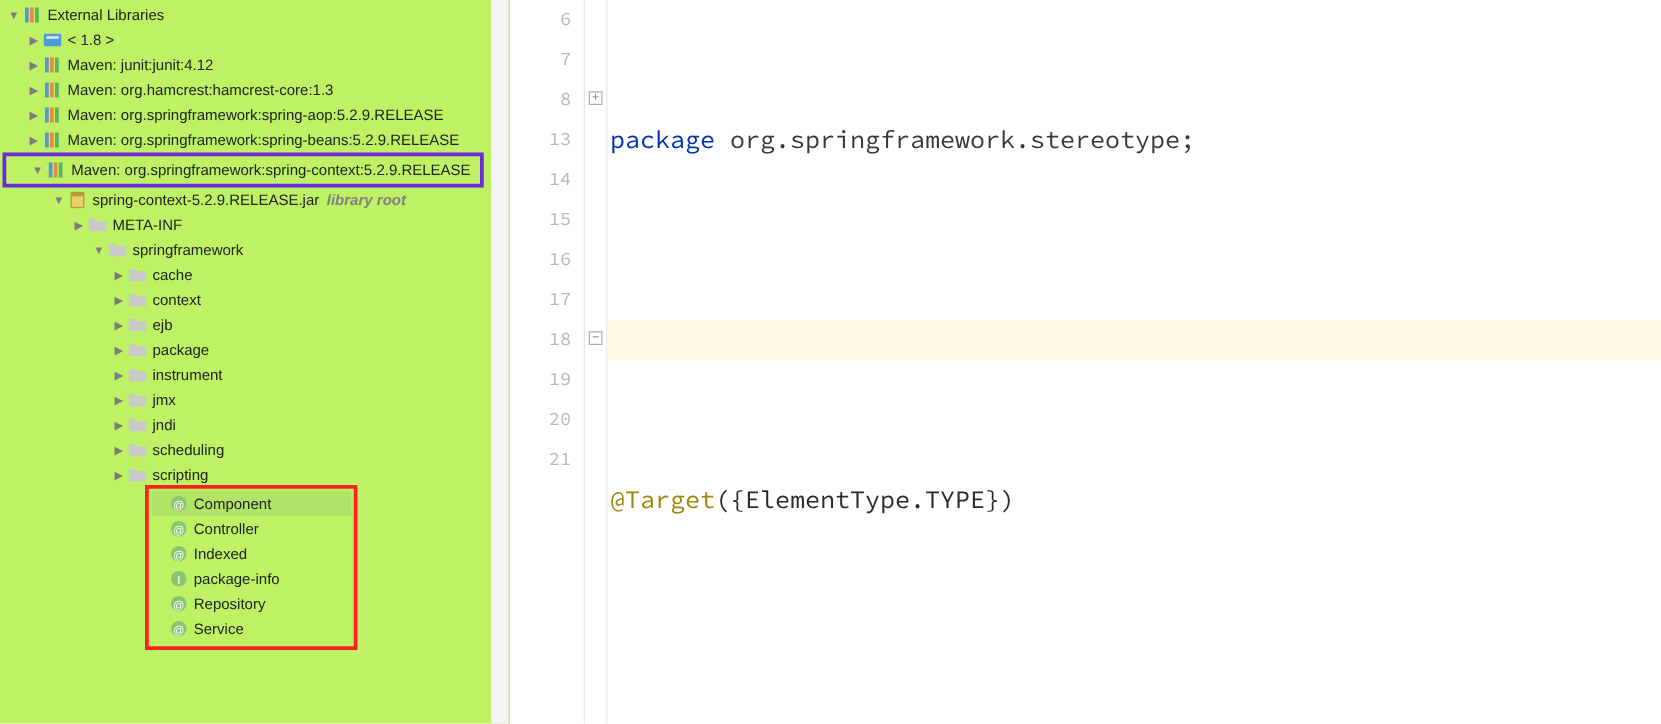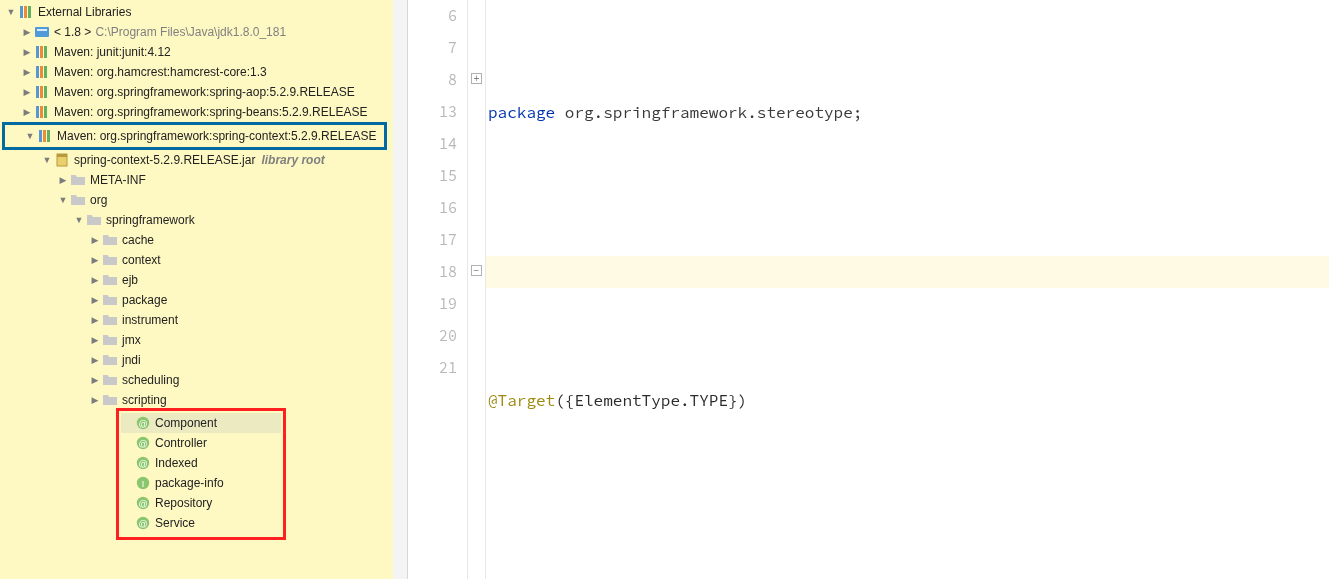--- a/index.html
+++ b/index.html
@@ -1,41 +1,41 @@
 <!DOCTYPE html>
 <html><head>
 <meta charset="utf-8">
 <style>
   * { box-sizing: border-box; margin: 0; padding: 0; }
   body { font-family: "Segoe UI", "Microsoft YaHei", Arial, sans-serif; font-size: 12px; background: #fff; display: flex; height: 579px; width: 1329px; overflow: hidden; }
-  .sidebar { width: 408px; background: #fef9c3; border-right: 1px solid #d6d6d6; overflow: hidden; position: relative; display: flex; }
+  .sidebar { width: 408px; background: #bef264; border-right: 1px solid #d6d6d6; overflow: hidden; position: relative; display: flex; }
   .sidebar-scroll { flex: 1; overflow: hidden; }
   .tree { padding-top: 2px; padding-bottom: 6px; }
   .tree-row { display: flex; align-items: center; height: 20px; line-height: 20px; white-space: nowrap; color: #222; cursor: default; user-select: none; }
   .tree-row.selected { background: rgba(82,109,165,0.10); }
-  .row-hl { border: 3px solid #0369a1; padding-right: 6px; }
+  .row-hl { border: 3px solid #6d28d9; padding-right: 6px; }
   .indent { display: inline-block; height: 1px; }
   .arrow { width: 14px; display: inline-flex; justify-content: center; align-items: center; color: #7c7c7c; font-size: 10px; cursor: pointer; }
   .arrow.open::before { content: "▼"; font-size: 9px; }
   .arrow.closed::before { content: "▶"; font-size: 9px; }
   .arrow.none::before { content: ""; }
   .icon { display: inline-flex; width: 16px; height: 16px; margin-right: 4px; align-items: center; justify-content: center; flex-shrink: 0; }
   .icon-lib svg, .icon-maven svg, .icon-jdk svg, .icon-jar svg, .icon-folder svg, .icon-pkg svg, .icon-class svg, .icon-ann svg, .icon-file svg { width: 16px; height: 16px; }
   .graytext { color: #808080; margin-left: 4px; }
   .italic-gray { color: #808080; font-style: italic; margin-left: 6px; font-weight: bold; }
   .stereo-box { border: 3px solid #ff2020; margin-left: 116px; margin-top: -2px; width: 170px; padding: 2px 2px 4px 2px; }
   .stereo-box .tree-row { height: 20px; }
   .stereo-box .indent { width: 0 !important; }
   .vscroll { width: 14px; background: #f4f4f4; height: 100%; }
   
   .editor-wrap { flex: 1; display: flex; background: #ffffff; }
   .gutter { width: 60px; text-align: right; color: #b8b8b8; font-family: "Consolas","Source Code Pro",monospace; font-size: 15px; line-height: 32px; padding-right: 10px; border-right: 1px solid #e8e8e8; background: #ffffff; user-select: none; }
   .fold-col { width: 18px; border-right: 1px solid #e8e8e8; background: #ffffff; position: relative; }
   .fold-mark { position: absolute; left: 3px; width: 11px; height: 11px; border: 1px solid #b0b0b0; background: #fff; color: #808080; font-size: 10px; line-height: 9px; text-align: center; cursor: pointer; }
-  .editor { flex: 1; font-family: "Consolas","Source Code Pro",monospace; font-size: 16px; line-height: 32px; padding-left: 2px; white-space: pre; color: #2b2b2b; position: relative; }
+  .editor { flex: 1; font-family: "Consolas","Source Code Pro",monospace; font-size: 20px; line-height: 32px; padding-left: 2px; white-space: pre; color: #2b2b2b; position: relative; }
   .kw { color: #0033b3; }
   .ann { color: #9e880d; }
   .annref { color: #2b2b2b; }
   .txtghost { color: #393939; }
   .hl-line { position: absolute; left: 0; right: 0; background: #fffae3; height: 32px; z-index: 0; }
   .code-row { position: relative; z-index: 1; height: 32px; }
   .folded { background: #e8eef6; border: 1px solid #c0c8d6; border-radius: 3px; color: #606060; padding: 0 4px; }
 </style>
 </head>
 <body>
@@ -59,21 +59,20 @@
     <div class="tree-row">
       <span class="indent" style="width:20px"></span>
       <span class="arrow closed"></span>
       <span class="icon icon-jdk">
         <svg viewBox="0 0 16 16">
               <rect x="1" y="3" width="14" height="10" rx="1" fill="#4e9bd7"></rect>
               <rect x="3" y="5" width="10" height="2" fill="#fff" opacity="0.8"></rect>
             </svg>
       </span>
       <span>&lt; 1.8 &gt;</span>
-      <span class="graytext">C:\Program Files\Java\jdk1.8.0_181</span>
     </div>
 
     <div class="tree-row">
       <span class="indent" style="width:20px"></span>
       <span class="arrow closed"></span>
       <span class="icon icon-maven">
             <svg viewBox="0 0 16 16">
               <rect x="2" y="2" width="3" height="12" fill="#5896d6"></rect>
               <rect x="6" y="2" width="3" height="12" fill="#e88d3c"></rect>
               <rect x="10" y="2" width="3" height="12" fill="#62b061"></rect>
@@ -153,30 +152,20 @@
       <span class="indent" style="width:56px"></span>
       <span class="arrow closed"></span>
       <span class="icon icon-folder">
             <svg viewBox="0 0 16 16">
               <path fill="#c9c9c9" d="M1 3h5l1 2h8v8H1z"></path>
             </svg>
           </span>
       <span>META-INF</span>
     </div>
 
-    <div class="tree-row">
-      <span class="indent" style="width:56px"></span>
-      <span class="arrow open"></span>
-      <span class="icon icon-pkg">
-            <svg viewBox="0 0 16 16">
-              <path fill="#c9c9c9" d="M1 3h5l1 2h8v8H1z"></path>
-            </svg>
-          </span>
-      <span>org</span>
-    </div>
 
     <div class="tree-row">
       <span class="indent" style="width:72px"></span>
       <span class="arrow open"></span>
       <span class="icon icon-pkg">
             <svg viewBox="0 0 16 16">
               <path fill="#c9c9c9" d="M1 3h5l1 2h8v8H1z"></path>
             </svg>
           </span>
       <span>springframework</span>

